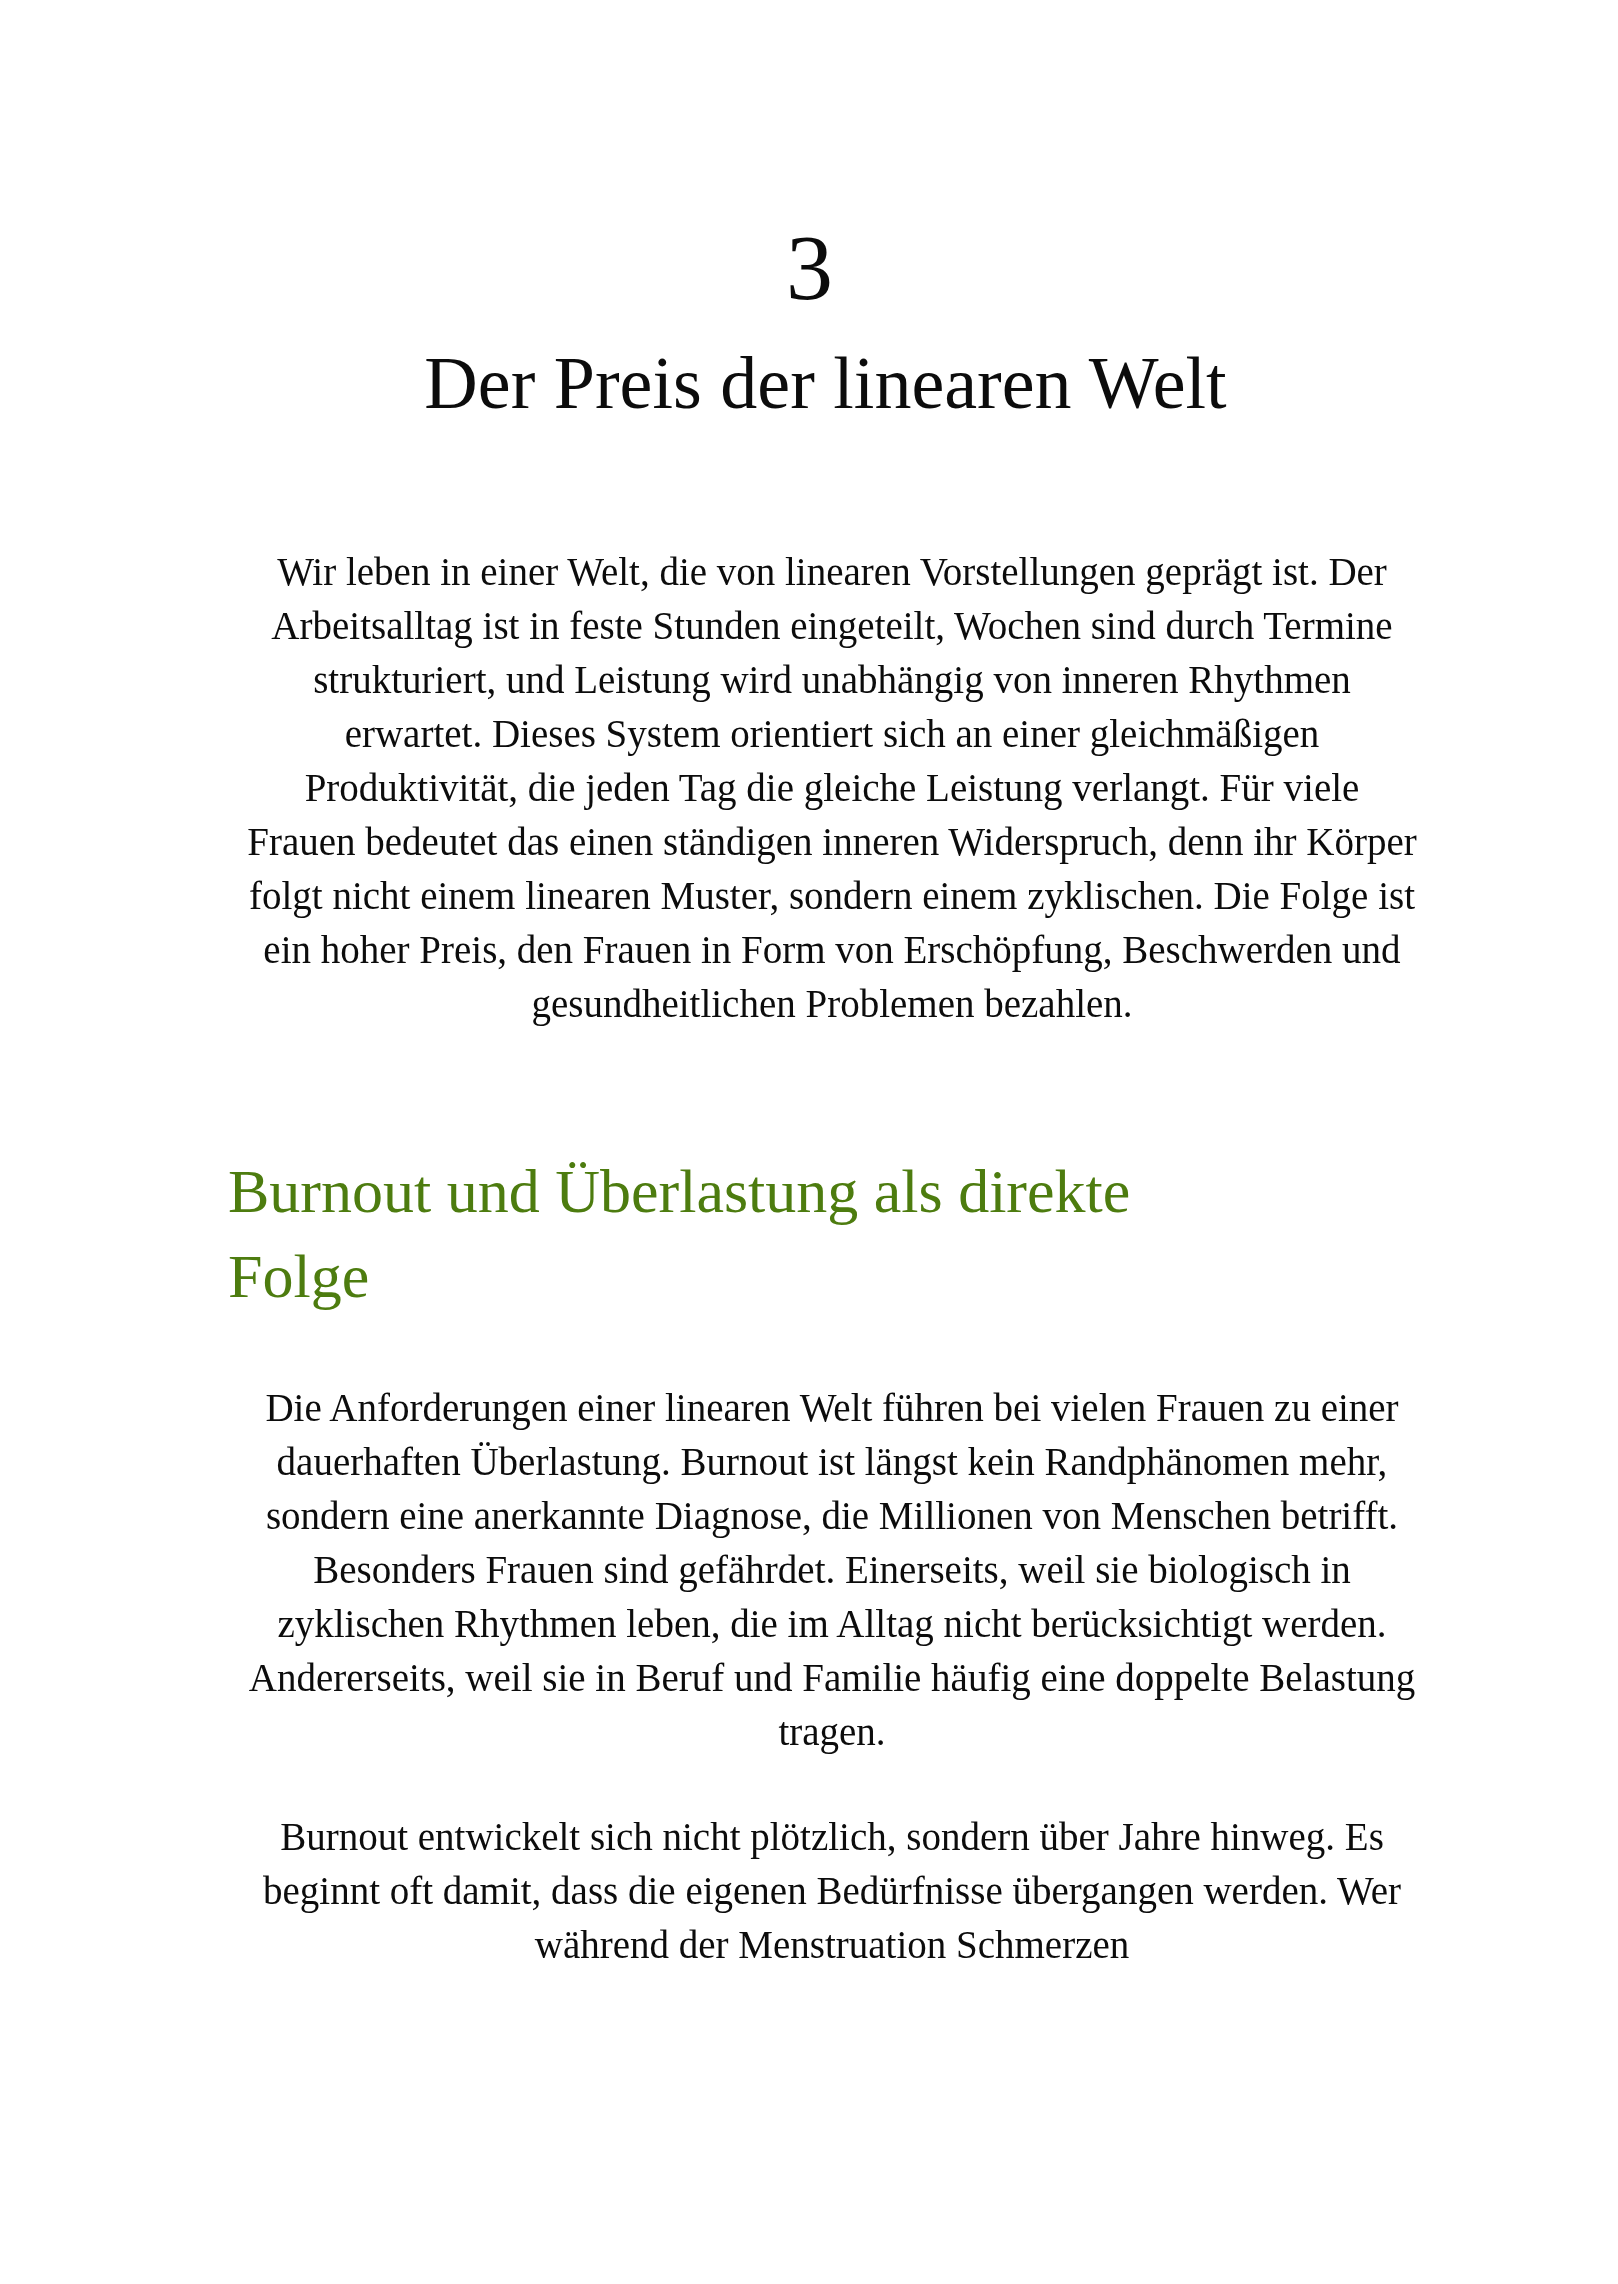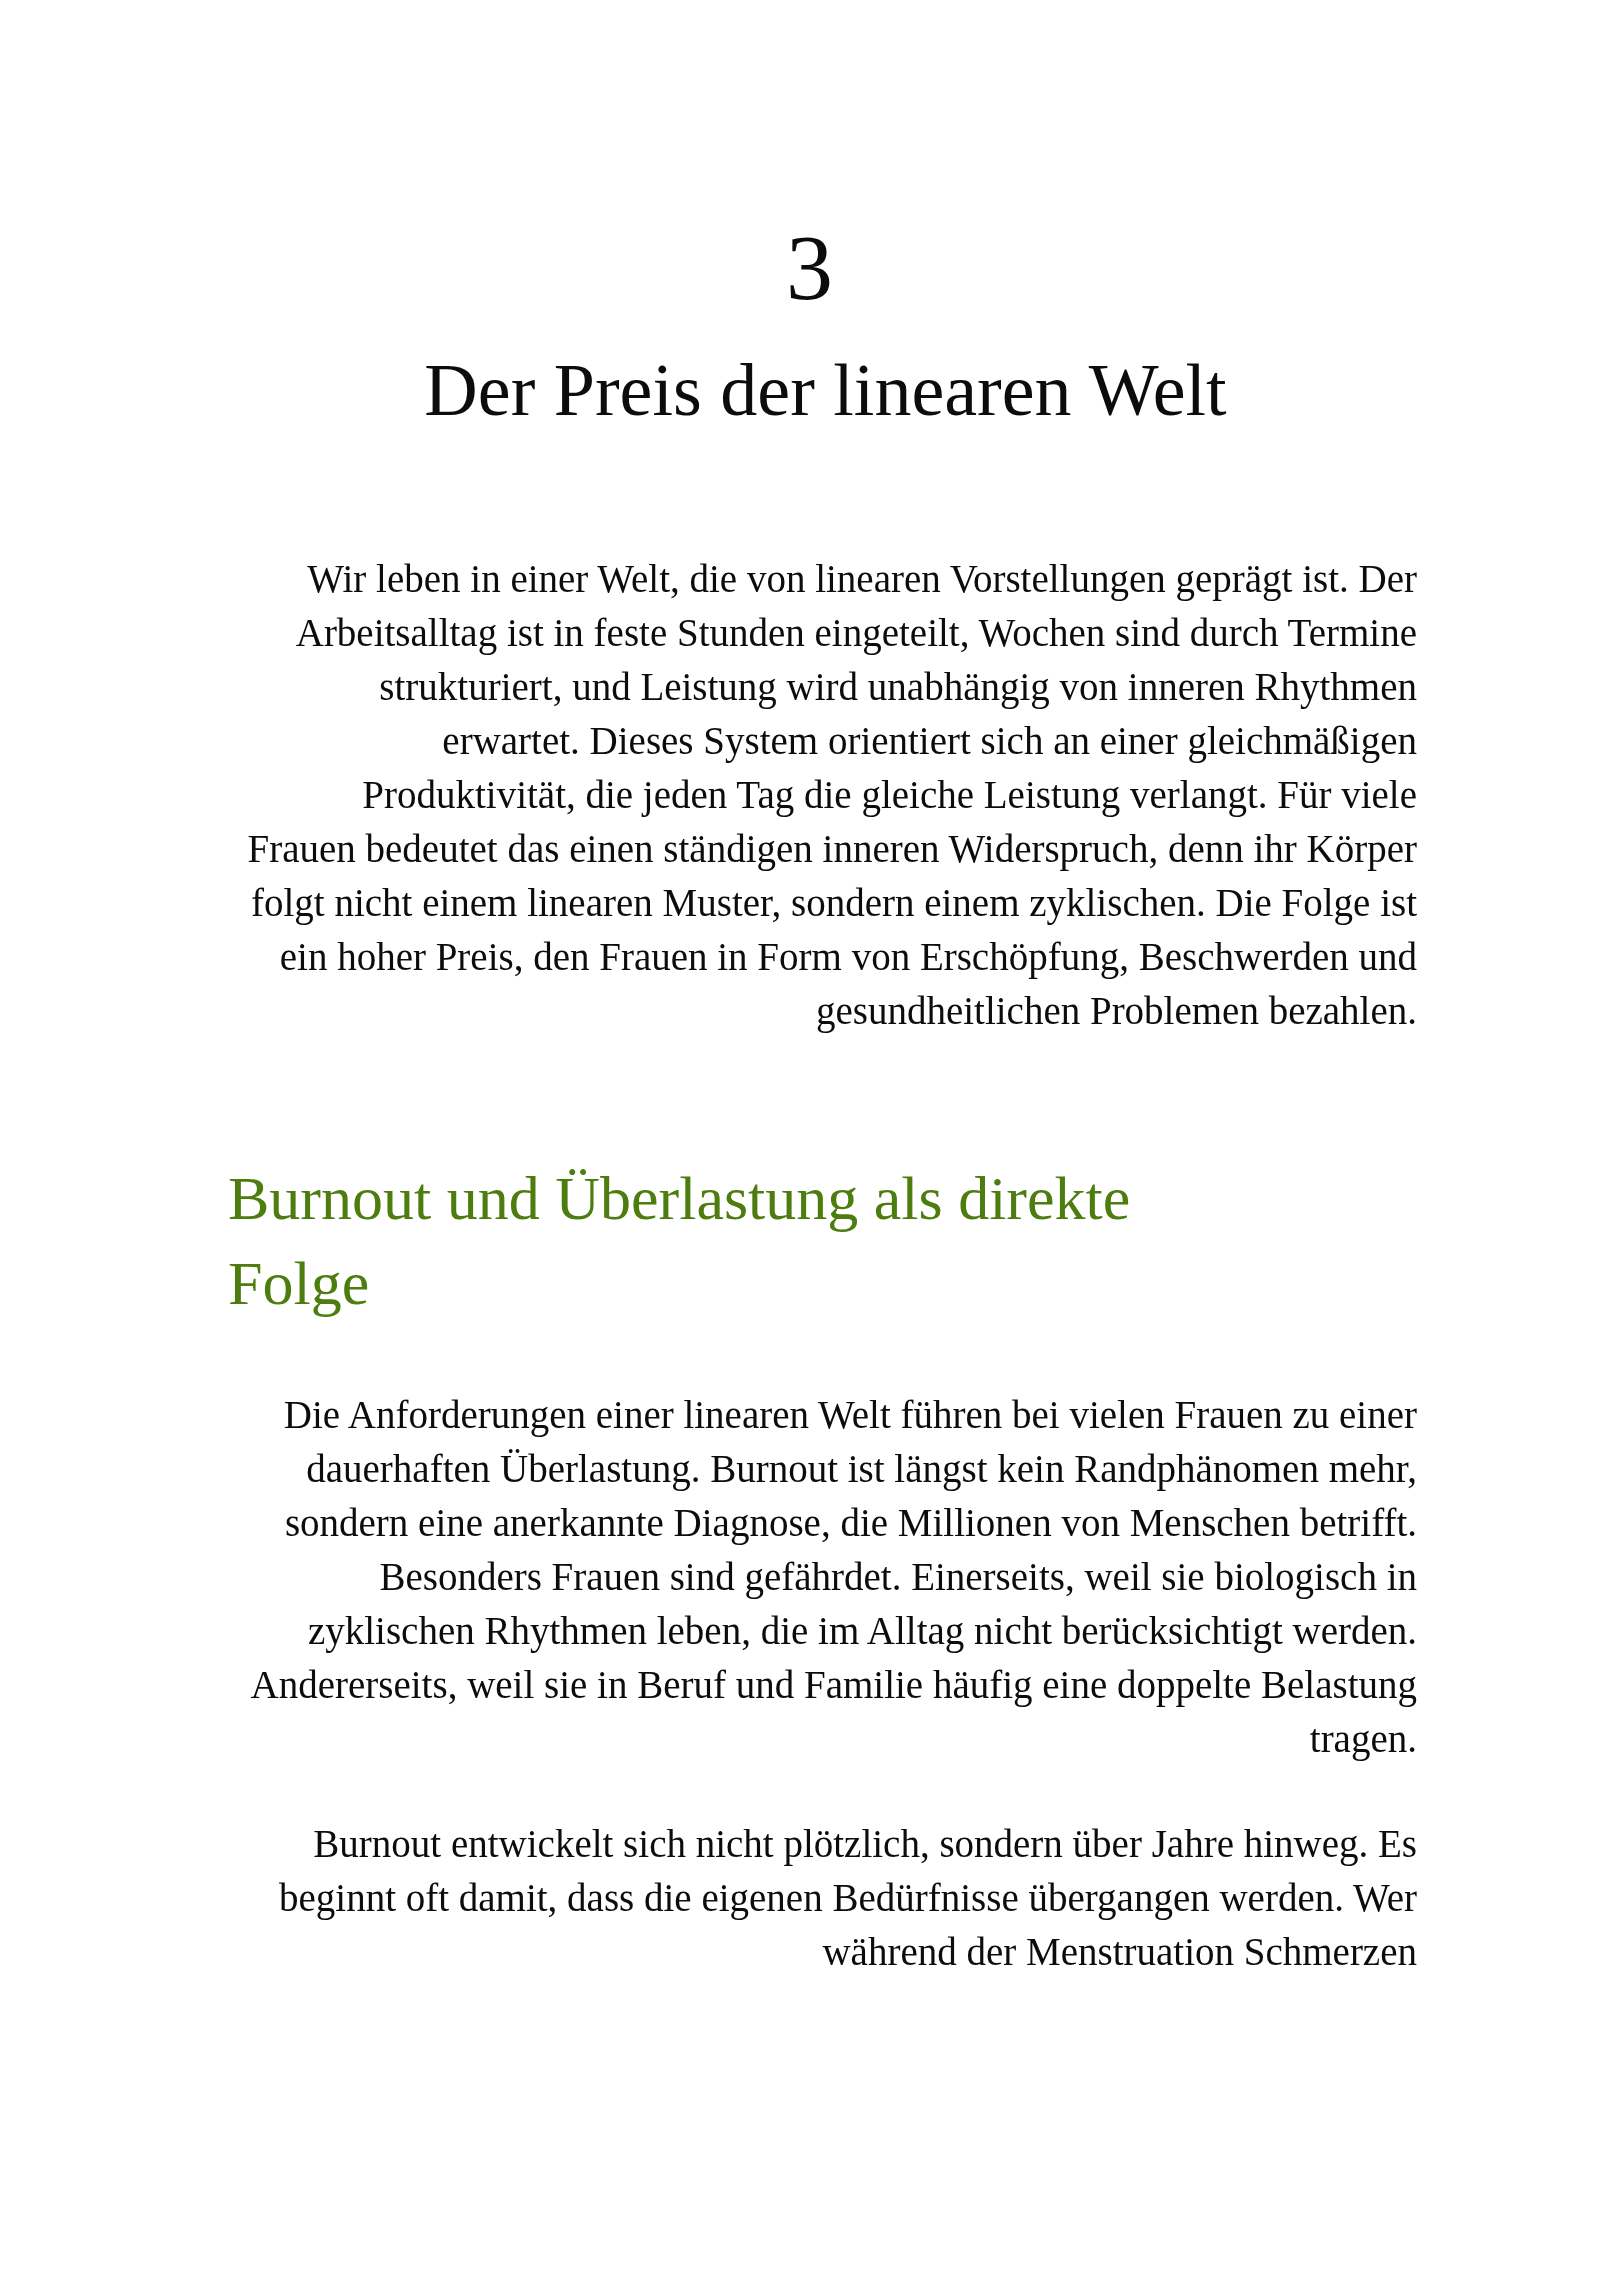--- a/index.html
+++ b/index.html
@@ -24,35 +24,35 @@
       margin-top: 216px;
       text-align: center;
     }
     .chapter-number {
       font-size: 94px;
       line-height: 1.1;
       font-weight: 400;
       color: #0c0c0c;
     }
     .chapter-title {
-      margin-top: 25px;
+      margin-top: 18px;
       font-size: 74px;
       line-height: 1.25;
       font-weight: 400;
       color: #0c0c0c;
       padding-left: 32px;
     }
     .content {
       margin: 0 202px 0 228px;
     }
     .body-text {
       font-size: 39px;
       line-height: 54px;
       font-weight: 400;
-      text-align: right;
+      text-align: center;
       color: #0c0c0c;
       margin-left: 19px;
     }
     .intro {
       margin-top: 115px;
     }
     .section-heading {
       margin-top: 118px;
       font-size: 62px;
       line-height: 1.38;

